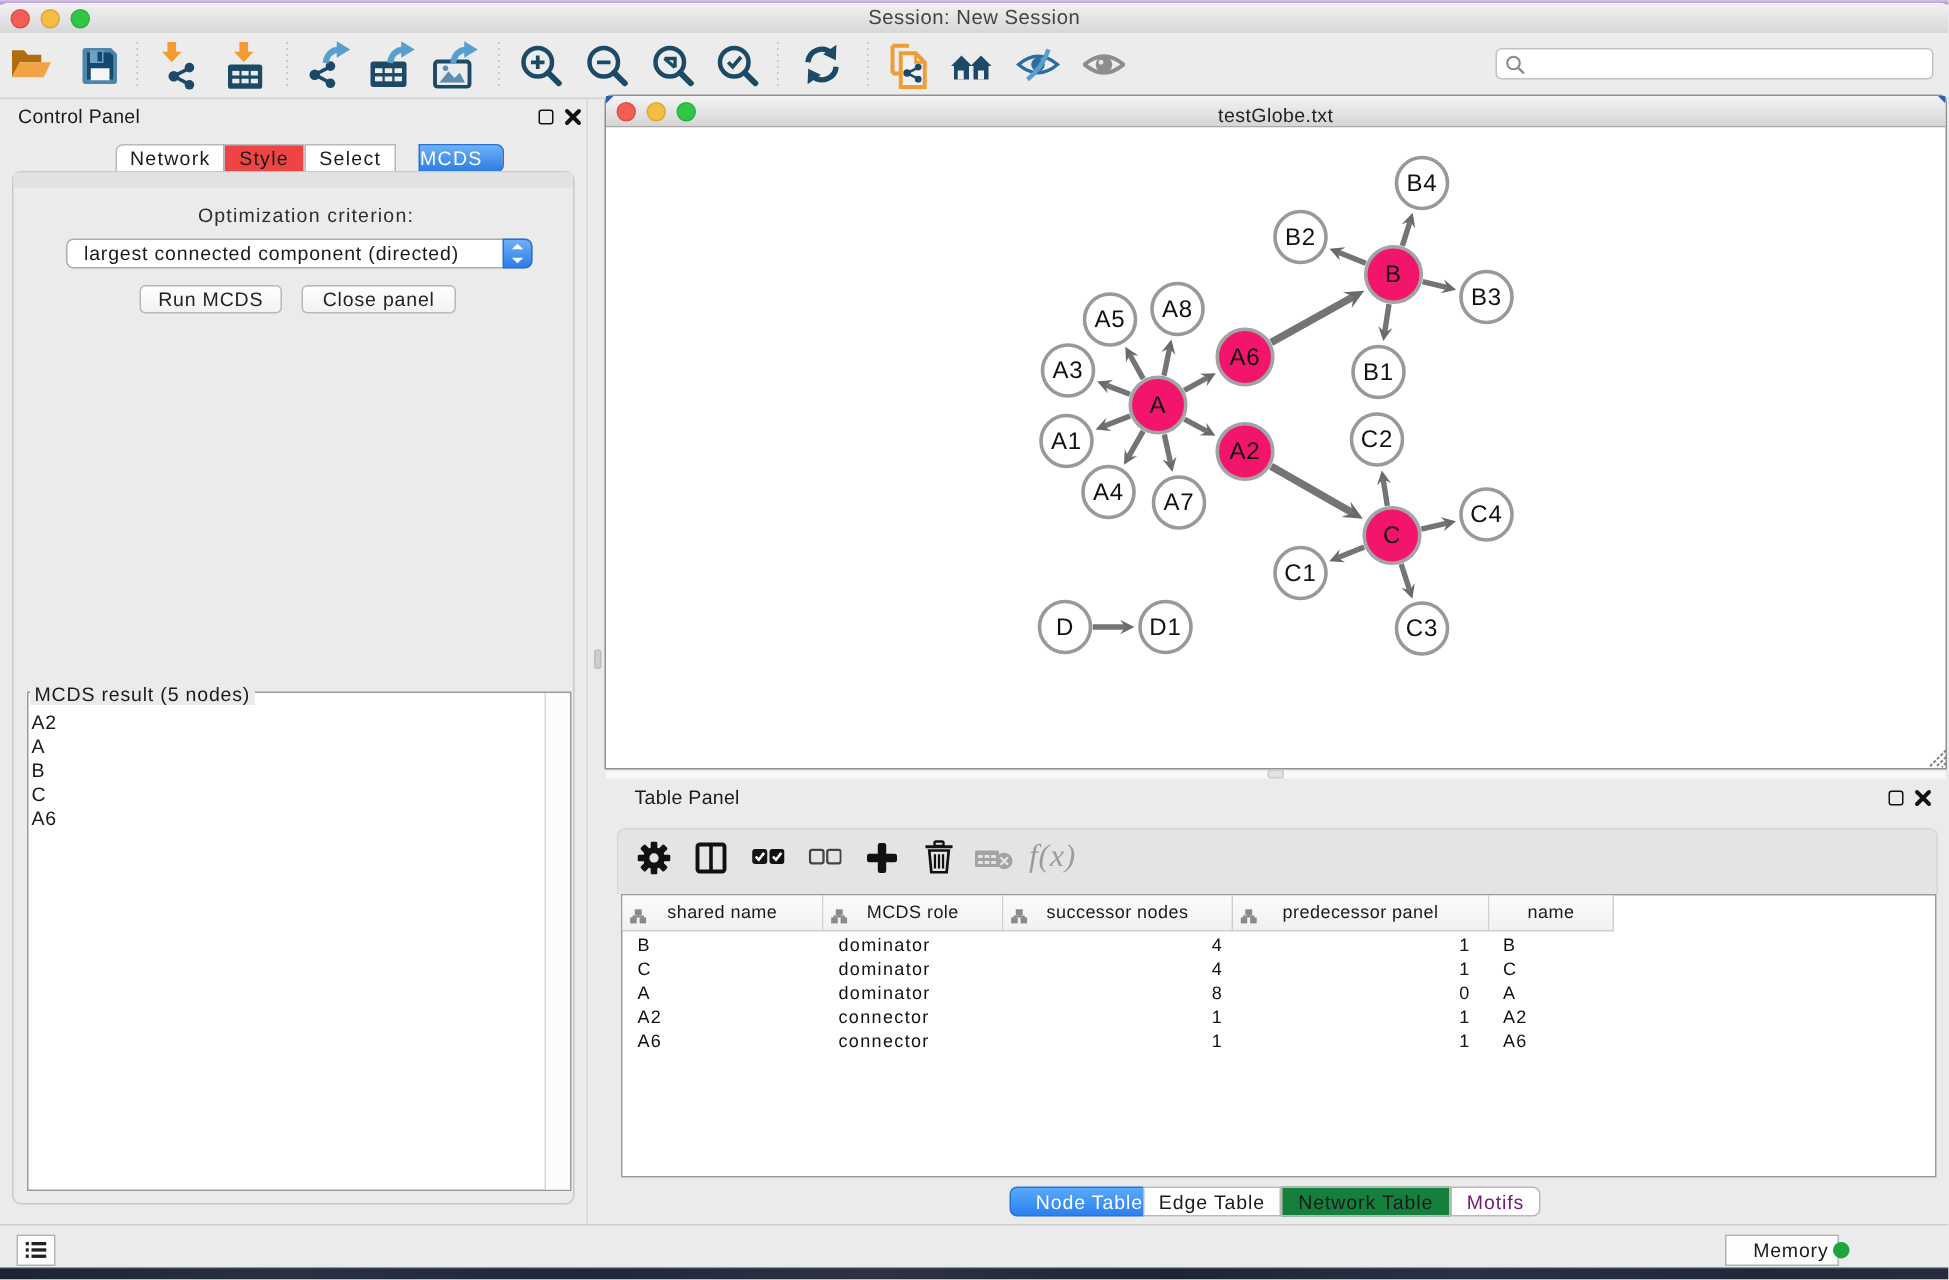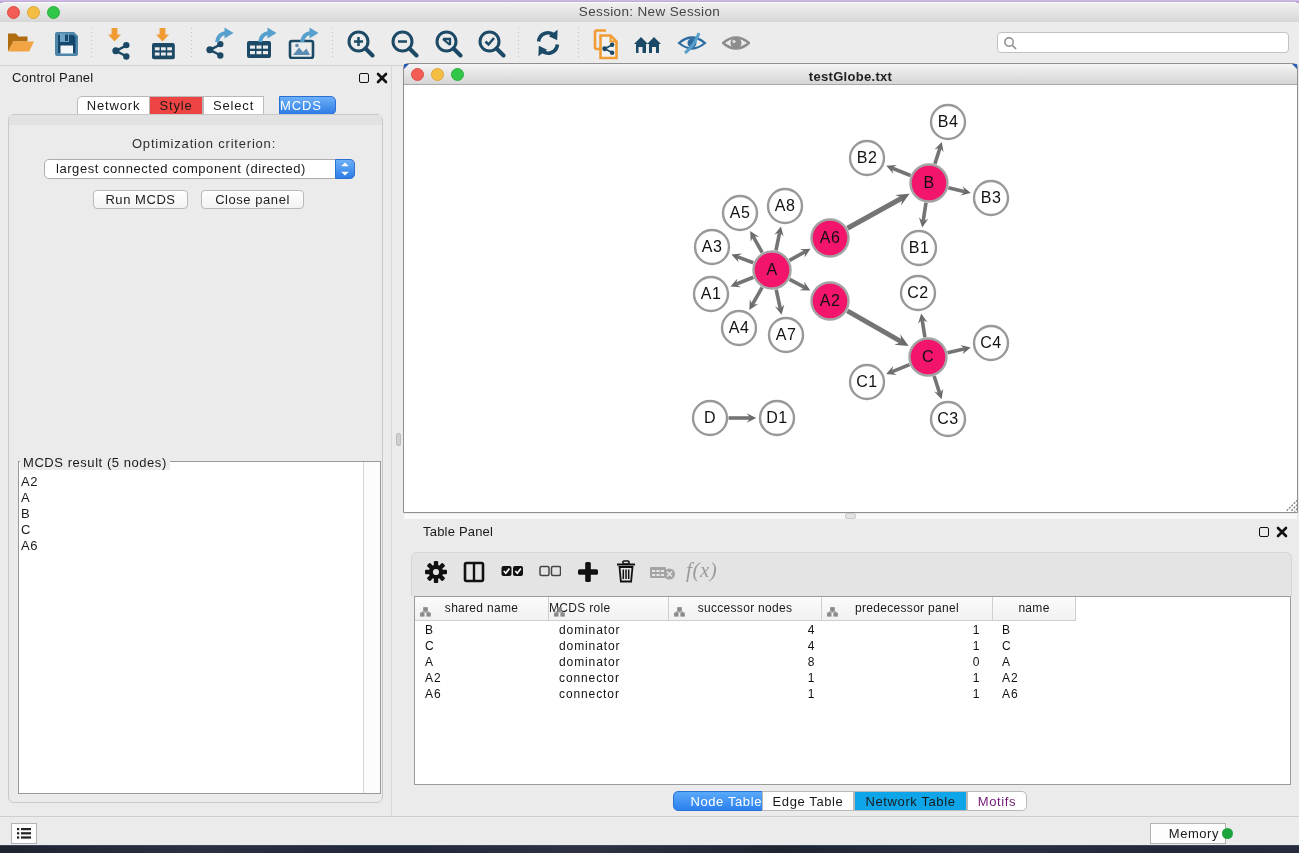--- a/index.html
+++ b/index.html
@@ -195,21 +195,21 @@
 <div class="abs" style="left:363px;top:462px;width:1px;height:331px;background:#d6d6d6"></div>
 <div class="abs" style="left:364px;top:462px;width:16px;height:331px;background:#fcfcfc"></div>
 <div class="abs" style="left:20px;top:455px;font-size:13px;color:#1a1a1a;background:#ebebeb;padding:0 3px">MCDS result (5 nodes)</div>
 <div class="abs" style="left:21px;top:474px;font-size:13px;color:#1a1a1a;line-height:16px">A2<br>A<br>B<br>C<br>A6</div>
 <div class="abs" style="left:396px;top:433px;width:5px;height:13px;background:#cfcfcf;border:1px solid #bdbdbd;border-radius:2px"></div>
 <div class="abs" style="left:403px;top:63px;width:895px;height:450px;background:#fff;border:1.5px solid #909090;border-radius:5px 5px 0 0"></div>
 <div class="abs" style="left:404px;top:64px;width:893px;height:21px;background:linear-gradient(#f4f4f4,#d5d5d5);border-bottom:1px solid #a8a8a8;border-radius:4px 4px 0 0"></div>
 <div class="tl" style="left:411px;top:68px;background:#f25d55;border:1px solid #dd4f45"></div>
 <div class="tl" style="left:431px;top:68px;background:#f4bd43;border:1px solid #e0a736"></div>
 <div class="tl" style="left:451px;top:68px;background:#32c649;border:1px solid #2bb03e"></div>
-<div class="abs" style="left:404px;top:69px;width:893px;text-align:center;font-size:13px;font-weight:bold;letter-spacing:0.3px;color:#222">testGlobe.txt</div>
+<div class="abs" style="left:404px;top:69px;width:893px;text-align:center;font-size:13px;font-weight:normal;letter-spacing:0.3px;color:#222">testGlobe.txt</div>
 <svg class="abs" style="left:405px;top:89px" width="891" height="423" viewBox="0 0 891 423" font-family="Liberation Sans,sans-serif">
     <line x1="357.2" y1="163.6" x2="348.1" y2="147.3" stroke="#747474" stroke-width="3.6"></line>
 <polygon points="345.2,142.1 354.0,148.1 348.1,147.3 345.7,152.7" fill="#6a6a6a"></polygon>
 <line x1="371.0" y1="161.4" x2="374.7" y2="143.2" stroke="#747474" stroke-width="3.6"></line>
 <polygon points="375.9,137.4 378.6,147.6 374.7,143.2 369.3,145.7" fill="#6a6a6a"></polygon>
 <line x1="348.3" y1="173.8" x2="331.9" y2="167.6" stroke="#747474" stroke-width="3.6"></line>
 <polygon points="326.4,165.4 337.0,164.4 331.9,167.6 333.6,173.3" fill="#6a6a6a"></polygon>
 <line x1="348.4" y1="188.3" x2="330.8" y2="195.2" stroke="#747474" stroke-width="3.6"></line>
 <polygon points="325.4,197.4 332.5,189.5 330.8,195.2 335.9,198.3" fill="#6a6a6a"></polygon>
 <line x1="357.1" y1="198.4" x2="347.2" y2="215.8" stroke="#747474" stroke-width="3.6"></line>
@@ -359,21 +359,21 @@
 <div class="abs" style="left:414px;top:596px;width:877px;height:189px;background:#fff;border:1px solid #9b9b9b"></div>
 <div class="abs" style="left:415px;top:597px;width:134px;height:24px;background:linear-gradient(#fbfbfb,#f1f1f1);border-right:1px solid #cfcfcf;border-bottom:1px solid #cfcfcf;font-size:12px;letter-spacing:0.3px;color:#1a1a1a;text-align:center;line-height:23px">shared name</div>
 <div class="abs" style="left:420px;top:602px"><svg width="11" height="10" viewBox="0 0 11 10" style="vertical-align:-1px">
       <g fill="none" stroke="#8a8a8a" stroke-width="1.2">
         <rect x="3.8" y="0.8" width="3.4" height="2.8" fill="#8a8a8a"></rect>
         <rect x="0.7" y="6.2" width="3.2" height="2.8" fill="#8a8a8a"></rect>
         <rect x="7" y="6.2" width="3.2" height="2.8" fill="#8a8a8a"></rect>
         <path d="M5.5 3.6 V5 M2.3 6.2 V5 H8.6 V6.2"></path>
       </g>
     </svg></div>
-<div class="abs" style="left:549px;top:597px;width:120px;height:24px;background:linear-gradient(#fbfbfb,#f1f1f1);border-right:1px solid #cfcfcf;border-bottom:1px solid #cfcfcf;font-size:12px;letter-spacing:0.3px;color:#1a1a1a;text-align:left;line-height:23px">MCDS role</div>
+<div class="abs" style="left:549px;top:597px;width:120px;height:24px;background:linear-gradient(#fbfbfb,#f1f1f1);border-right:1px solid #cfcfcf;border-bottom:1px solid #cfcfcf;font-size:12px;letter-spacing:0.3px;color:#1a1a1a;text-align:center;line-height:23px">MCDS role</div>
 <div class="abs" style="left:554px;top:602px"><svg width="11" height="10" viewBox="0 0 11 10" style="vertical-align:-1px">
       <g fill="none" stroke="#8a8a8a" stroke-width="1.2">
         <rect x="3.8" y="0.8" width="3.4" height="2.8" fill="#8a8a8a"></rect>
         <rect x="0.7" y="6.2" width="3.2" height="2.8" fill="#8a8a8a"></rect>
         <rect x="7" y="6.2" width="3.2" height="2.8" fill="#8a8a8a"></rect>
         <path d="M5.5 3.6 V5 M2.3 6.2 V5 H8.6 V6.2"></path>
       </g>
     </svg></div>
 <div class="abs" style="left:669px;top:597px;width:153px;height:24px;background:linear-gradient(#fbfbfb,#f1f1f1);border-right:1px solid #cfcfcf;border-bottom:1px solid #cfcfcf;font-size:12px;letter-spacing:0.3px;color:#1a1a1a;text-align:center;line-height:23px">successor nodes</div>
 <div class="abs" style="left:674px;top:602px"><svg width="11" height="10" viewBox="0 0 11 10" style="vertical-align:-1px">
@@ -414,21 +414,21 @@
 <div class="abs" style="left:669px;top:671px;width:146px;text-align:right;font-size:12px;color:#111">1</div>
 <div class="abs" style="left:822px;top:671px;width:158px;text-align:right;font-size:12px;color:#111">1</div>
 <div class="abs" style="left:1002px;top:671px;font-size:12px;letter-spacing:0.9px;color:#111">A2</div>
 <div class="abs" style="left:425px;top:687px;font-size:12px;letter-spacing:0.9px;color:#111">A6</div>
 <div class="abs" style="left:559px;top:687px;font-size:12px;letter-spacing:0.9px;color:#111">connector</div>
 <div class="abs" style="left:669px;top:687px;width:146px;text-align:right;font-size:12px;color:#111">1</div>
 <div class="abs" style="left:822px;top:687px;width:158px;text-align:right;font-size:12px;color:#111">1</div>
 <div class="abs" style="left:1002px;top:687px;font-size:12px;letter-spacing:0.9px;color:#111">A6</div>
 <div class="abs" style="left:673px;top:791px;width:90px;height:20px;background:linear-gradient(#5aa9f9,#2c80ef);color:#fff;border:1px solid #2a72d8;border-radius:5px 0 0 5px;font-size:13px;letter-spacing:0.6px;text-align:right;line-height:19px">Node Table</div>
 <div class="abs" style="left:763px;top:791px;width:92px;height:20px;background:#fff;color:#1a1a1a;border:1px solid #b9b9b9;margin-left:-1px;font-size:13px;letter-spacing:0.6px;text-align:center;line-height:19px">Edge Table</div>
-<div class="abs" style="left:855px;top:791px;width:113px;height:20px;background:#0ea5e9;color:#1a1a1a;border:1px solid #b9b9b9;margin-left:-1px;font-size:13px;letter-spacing:0.6px;text-align:center;line-height:19px">Network Table</div>
+<div class="abs" style="left:855px;top:791px;width:113px;height:20px;background:#15803d;color:#1a1a1a;border:1px solid #b9b9b9;margin-left:-1px;font-size:13px;letter-spacing:0.6px;text-align:center;line-height:19px">Network Table</div>
 <div class="abs" style="left:968px;top:791px;width:60px;height:20px;background:#fff;color:#701a75;border:1px solid #b9b9b9;border-radius:0 5px 5px 0;margin-left:-1px;font-size:13px;letter-spacing:0.6px;text-align:center;line-height:19px">Motifs</div>
 <div class="abs" style="left:0;top:816px;width:1299px;height:30px;background:#ebebeb;border-top:1px solid #cdcdcd"></div>
 <div class="abs" style="left:11px;top:823px;width:26px;height:21px;background:#fdfdfd;border:1px solid #b3b3b3"></div>
 <svg class="abs" style="left:17px;top:828px" width="14" height="11" viewBox="0 0 14 11">
     <g fill="#222">
       <rect x="0" y="0" width="2.2" height="2.2"></rect>
       <rect x="4" y="0" width="10" height="2.2"></rect>
       <rect x="0" y="4.2" width="2.2" height="2.2"></rect>
       <rect x="4" y="4.2" width="10" height="2.2"></rect>
       <rect x="0" y="8.4" width="2.2" height="2.2"></rect>

